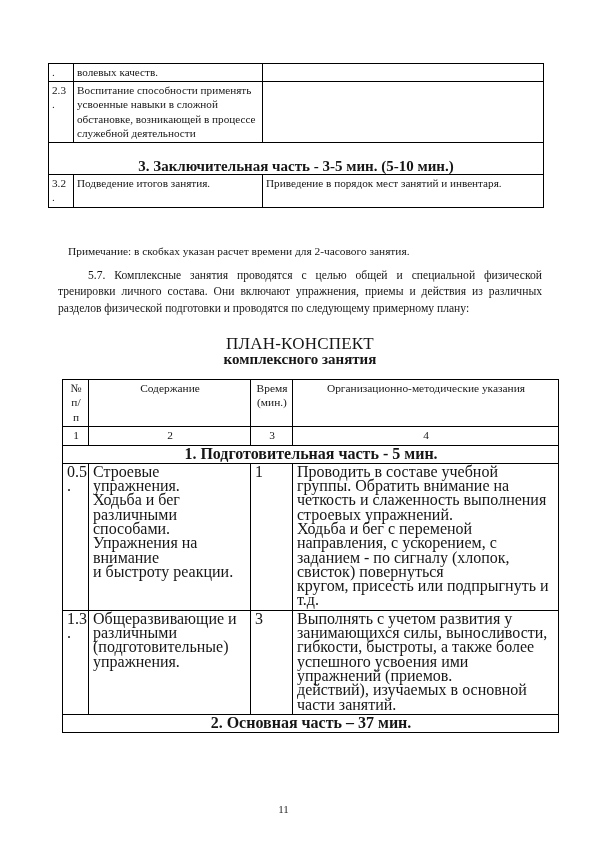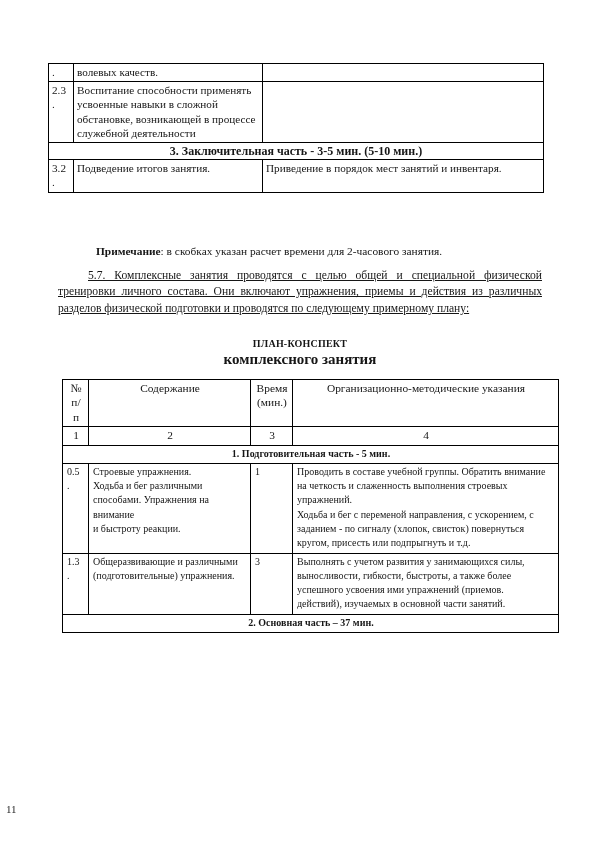--- a/index.html
+++ b/index.html
@@ -42,59 +42,58 @@
   .c-cont  { width: 189px; }
   .c-meth  { width: 281px; }
 
   .numcell {
     white-space: pre-line;
   }
 
   .section-row td {
     text-align: center;
     font-weight: bold;
-    font-size: 12px;
-    padding-top: 1px;
+    font-size: 15px;
+    padding-top: 16px;
     padding-bottom: 1px;
   }
 
   
   .note {
     position: absolute;
     left: 68px;
     top: 244px;
     width: 470px;
     font-size: 11.4px;
     line-height: 15px;
   }
-  .note b { font-weight: bold; margin-left: 28px; }
+  .note b { font-weight: normal; }
 
   .para {
     position: absolute;
     left: 58px;
     top: 268px;
     width: 484px;
     font-size: 11.6px;
     line-height: 16.4px;
     text-align: justify;
     text-indent: 30px;
-    text-decoration: underline;
   }
 
   
   .title-block {
     position: absolute;
     left: 0;
     top: 336px;
     width: 600px;
     text-align: center;
   }
   .title-main {
-    font-size: 10px;
-    font-weight: bold;
+    font-size: 17px;
+    font-weight: normal;
     letter-spacing: 0.2px;
     line-height: 16px;
   }
   .title-sub {
     font-size: 15px;
     font-weight: bold;
     line-height: 15px;
   }
 
   
@@ -103,21 +102,21 @@
     left: 62px;
     top: 379px;
     width: 496px;
     border-collapse: collapse;
     table-layout: fixed;
   }
   .table2 td {
     border: 1px solid #000;
     vertical-align: top;
     padding: 1px 3px 2px 4px;
-    font-size: 10px;
+    font-size: 16px;
     line-height: 14.3px;
   }
   .d-num  { width: 26px; }
   .d-cont { width: 162px; }
   .d-time { width: 42px; }
   .d-meth { width: 266px; }
 
   .hdr td {
     text-align: center;
     vertical-align: top;
@@ -129,21 +128,21 @@
     font-size: 11.4px;
   }
   .multiline { white-space: pre-line; }
 
   
   .pageno {
     position: absolute;
     left: 0;
     top: 803px;
     width: 555px;
-    text-align: left;
+    text-align: center;
     font-size: 11px;
     color: #2a2a2a;
     padding-left: 6px;
   }
 </style>
 </head>
 <body>
 
 <div class="page">
 

